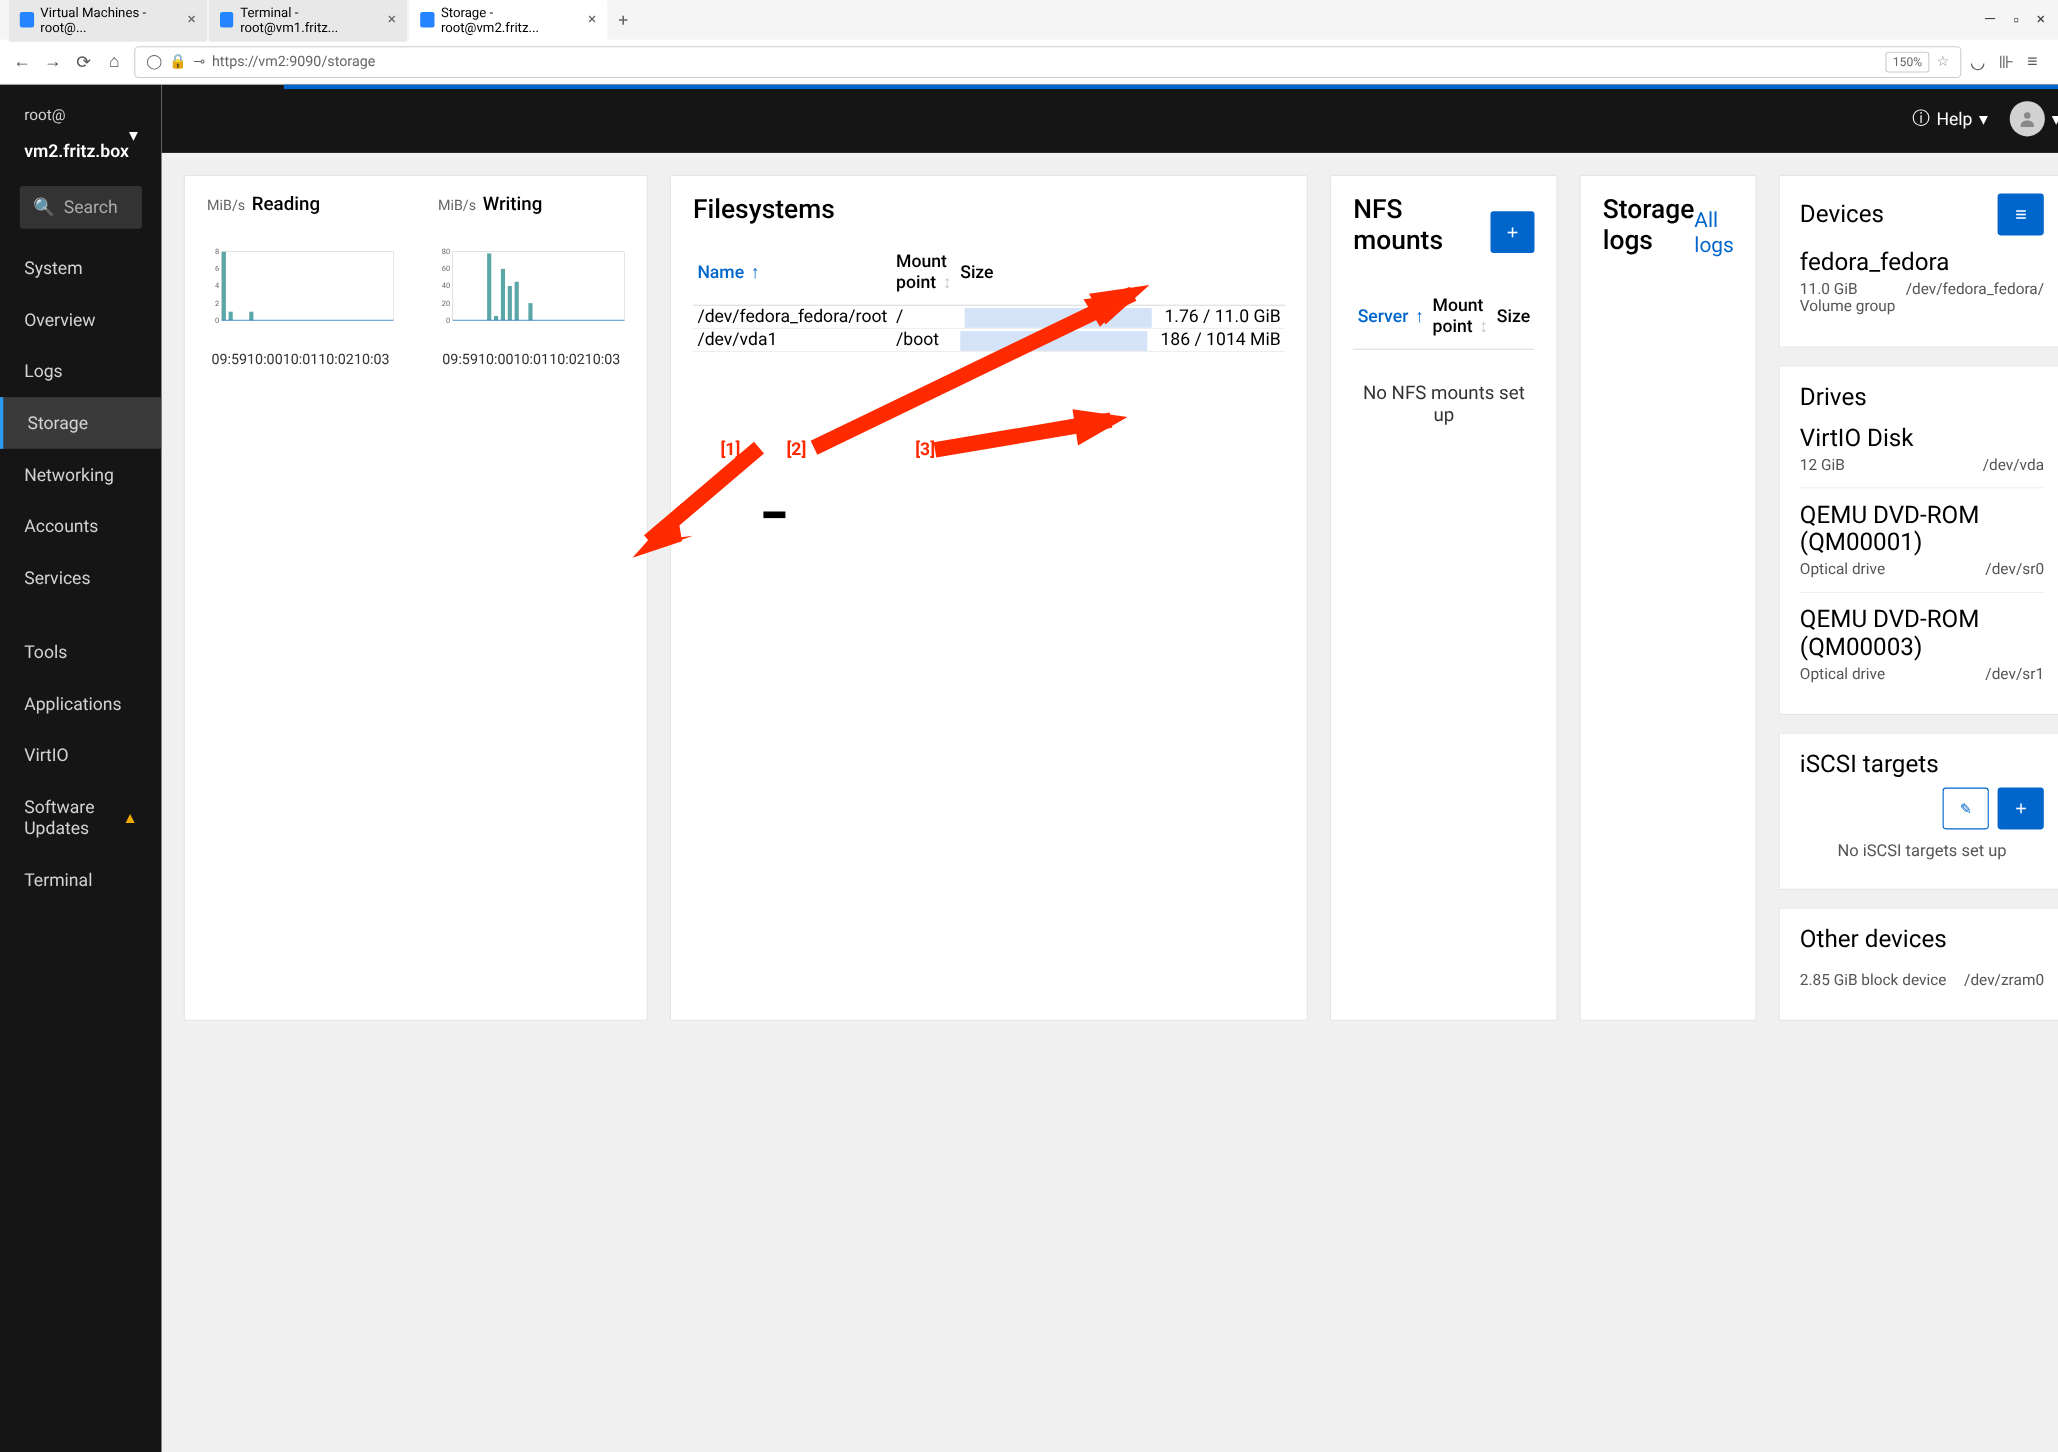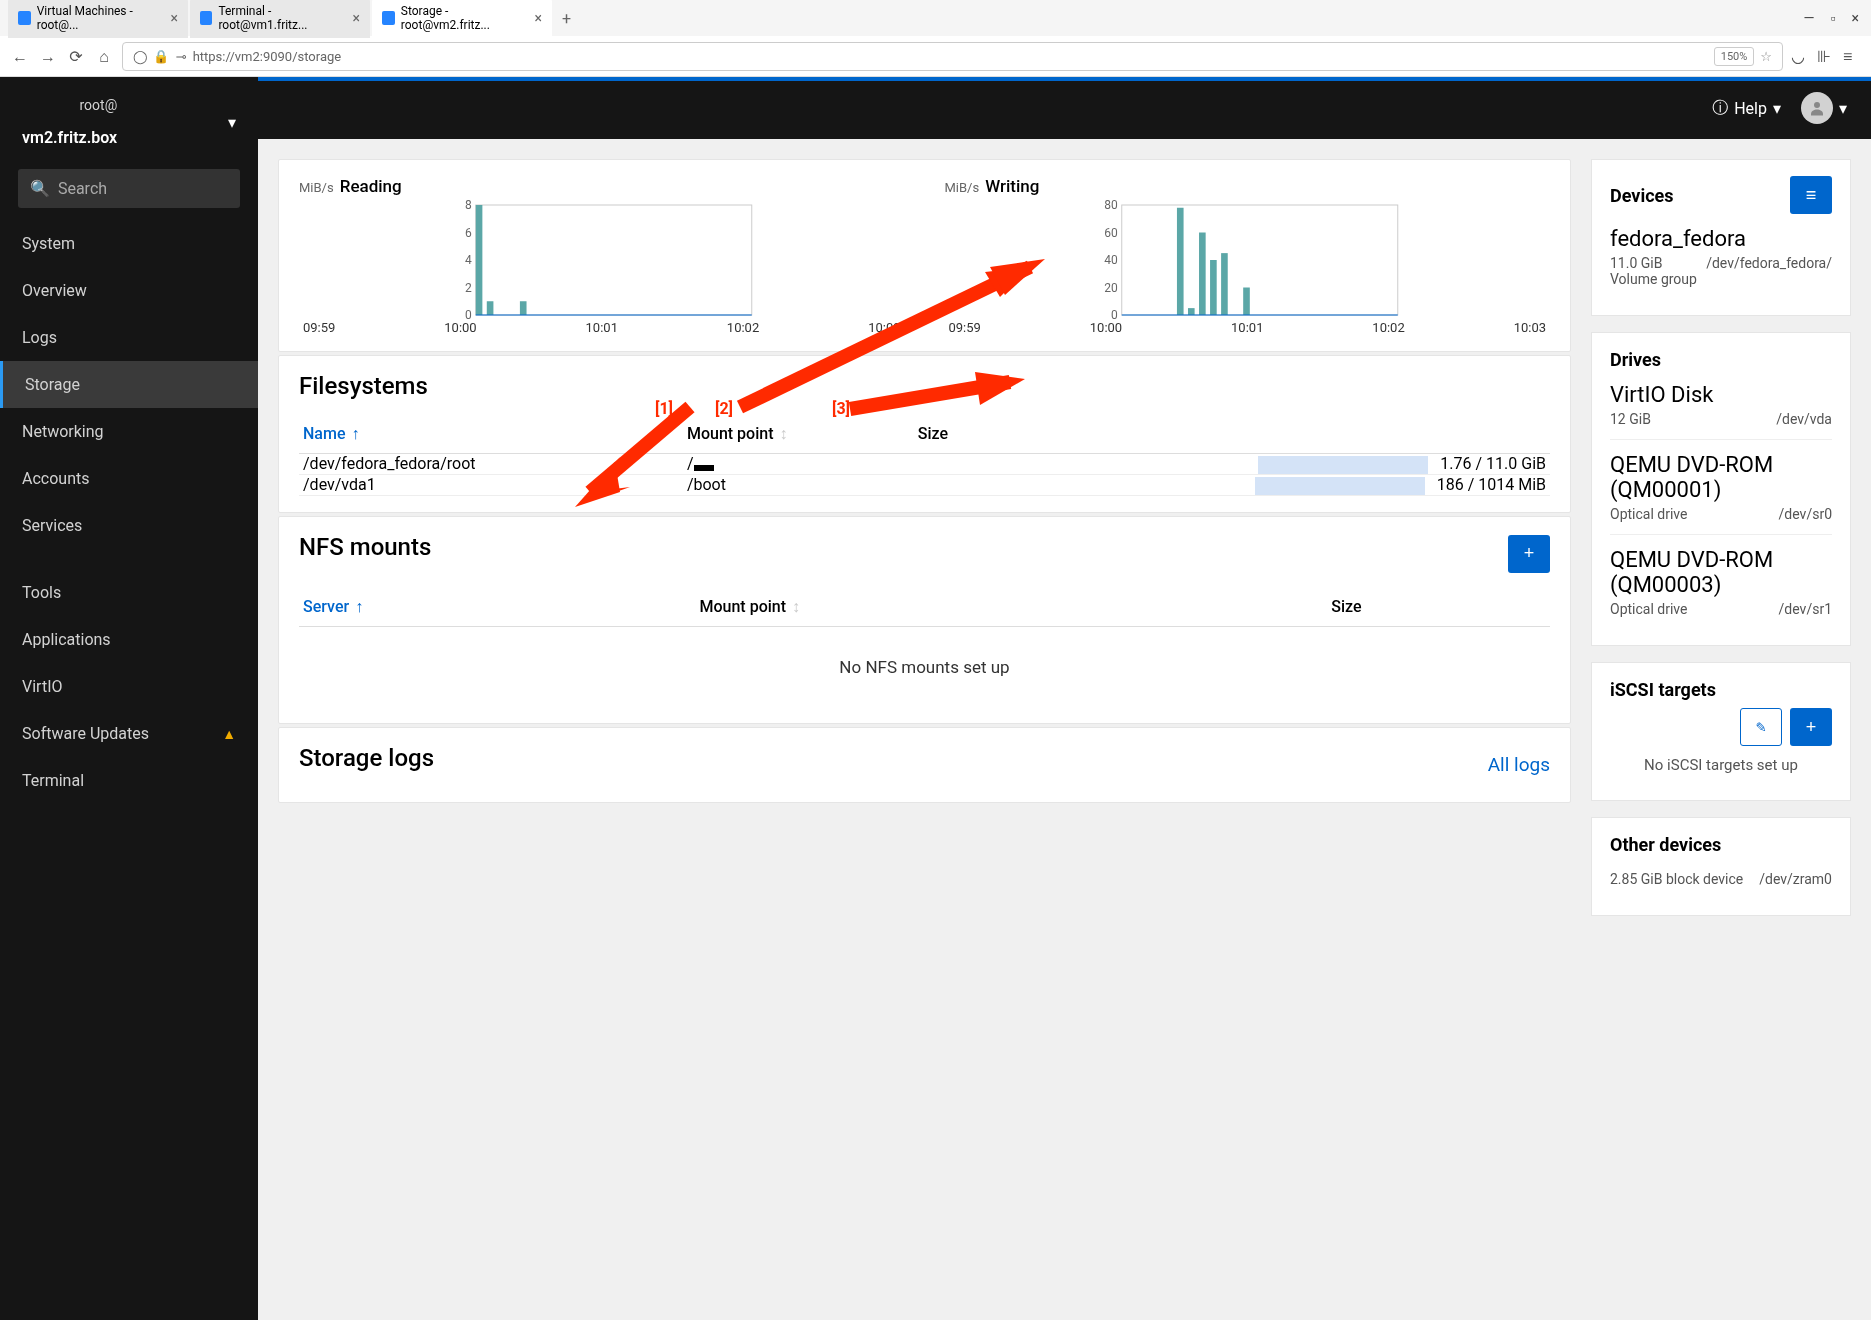--- a/index.html
+++ b/index.html
@@ -21,36 +21,36 @@
 .url-field .lock { color: #555; }
 .zoom-badge { padding: 2px 6px; border: 1px solid #ccc; border-radius: 3px; font-size: 11px; }
 .star { color: #888; }
 .toolbar-icon { width: 18px; color: #555; cursor: pointer; }
 
 
 .app { display: flex; height: calc(1320px - 76px); position: relative; }
 .topbar-blue { position: absolute; top: 0; left: 258px; right: 0; height: 4px; background: #0066cc; z-index: 5; }
 .sidebar { width: 258px; background: #151515; color: #fff; display: flex; flex-direction: column; padding: 10px 0; }
 .host-selector { padding: 10px 22px; display: flex; justify-content: space-between; align-items: center; cursor: pointer; }
-.host-selector .user-line { font-size: 14px; color: #d2d2d2; text-align: right; }
+.host-selector .user-line { font-size: 14px; color: #d2d2d2; }
 .host-selector .host-line { font-size: 16px; font-weight: 600; margin-top: 15px; }
 .search-box { margin: 12px 18px; padding: 10px 12px; background: #333; border-radius: 3px; display: flex; align-items: center; gap: 8px; color: #aaa; font-size: 16px; }
 .nav-item { padding: 14px 22px; font-size: 16px; color: #d2d2d2; cursor: pointer; display: flex; justify-content: space-between; align-items: center; }
 .nav-item.active { background: #3a3a3a; border-left: 3px solid #2b9af3; }
 .nav-section-gap { height: 20px; }
 .warn-icon { color: #f0ab00; font-size: 14px; }
 
 .content-area { flex: 1; display: flex; flex-direction: column; background: #f0f0f0; }
 .header-bar { height: 62px; background: #151515; display: flex; align-items: center; justify-content: flex-end; padding: 0 24px; gap: 20px; }
 .help-btn { display: flex; align-items: center; gap: 6px; color: #fff; font-size: 16px; cursor: pointer; }
 .avatar { width: 32px; height: 32px; border-radius: 50%; background: #d2d2d2; display: flex; align-items: center; justify-content: center; }
 .avatar-caret { color: #fff; margin-left: 6px; }
 
 .main-row { display: flex; gap: 20px; padding: 20px; overflow: auto; }
-.main-col { flex: 1; display: flex; flex-direction: column; gap: 3px; }
+.main-col { flex: 1; display: flex; flex-direction: row; gap: 20px; }
 .side-col { width: 260px; display: flex; flex-direction: column; gap: 16px; }
 .card { background: #fff; border: 1px solid #e5e5e5; border-radius: 2px; padding: 16px 20px; }
 .card h2 { font-size: 24px; font-weight: 500; margin-bottom: 14px; }
 .card-header-row { display: flex; justify-content: space-between; align-items: center; }
 
 
 .charts-box { display: flex; gap: 40px; }
 .chart { flex: 1; }
 .chart-title-row { display: flex; align-items: baseline; gap: 6px; margin-bottom: 4px; }
 .chart-unit { font-size: 13px; color: #666; }
@@ -73,21 +73,21 @@
 .size-text { display: inline-block; margin-left: 12px; text-align: right; }
 .size-cell { text-align: right; white-space: nowrap; }
 .empty-msg { text-align: center; padding: 30px 0; font-size: 17px; color: #333; }
 
 .btn-primary { background: #0066cc; color: #fff; border: none; width: 42px; height: 38px; display: inline-flex; align-items: center; justify-content: center; border-radius: 3px; cursor: pointer; font-size: 18px; }
 .btn-outline { background: #fff; border: 1px solid #0066cc; color: #0066cc; width: 42px; height: 38px; display: inline-flex; align-items: center; justify-content: center; border-radius: 3px; cursor: pointer; }
 .link { color: #0066cc; cursor: pointer; font-size: 19px; }
 
 
 .side-card { background: #fff; border: 1px solid #e5e5e5; padding: 16px 18px; }
-.side-card h3 { font-size: 18px; font-weight: 700; }
+.side-card h3 { font-size: 22px; font-weight: 400; }
 .side-item { padding: 12px 0; border-top: 1px solid #eee; }
 .side-item:first-of-type { border-top: none; }
 .side-item-title { font-size: 22px; font-weight: 400; }
 .side-item-sub { font-size: 14px; color: #555; display: flex; justify-content: space-between; margin-top: 4px; }
 .side-empty { text-align: center; font-size: 15px; color: #555; padding: 10px 0; }
 .btn-row { display: flex; gap: 8px; justify-content: flex-end; margin-top: 8px; }
 .arrow-svg { position: absolute; overflow: visible; }
 .arrow-path { stroke: #ff2a00; stroke-width: 14; fill: none; }
 .arrow-head { fill: #ff2a00; }
 .overlay-label { position: absolute; color: #ff2a00; font-weight: bold; font-size: 16px; }

